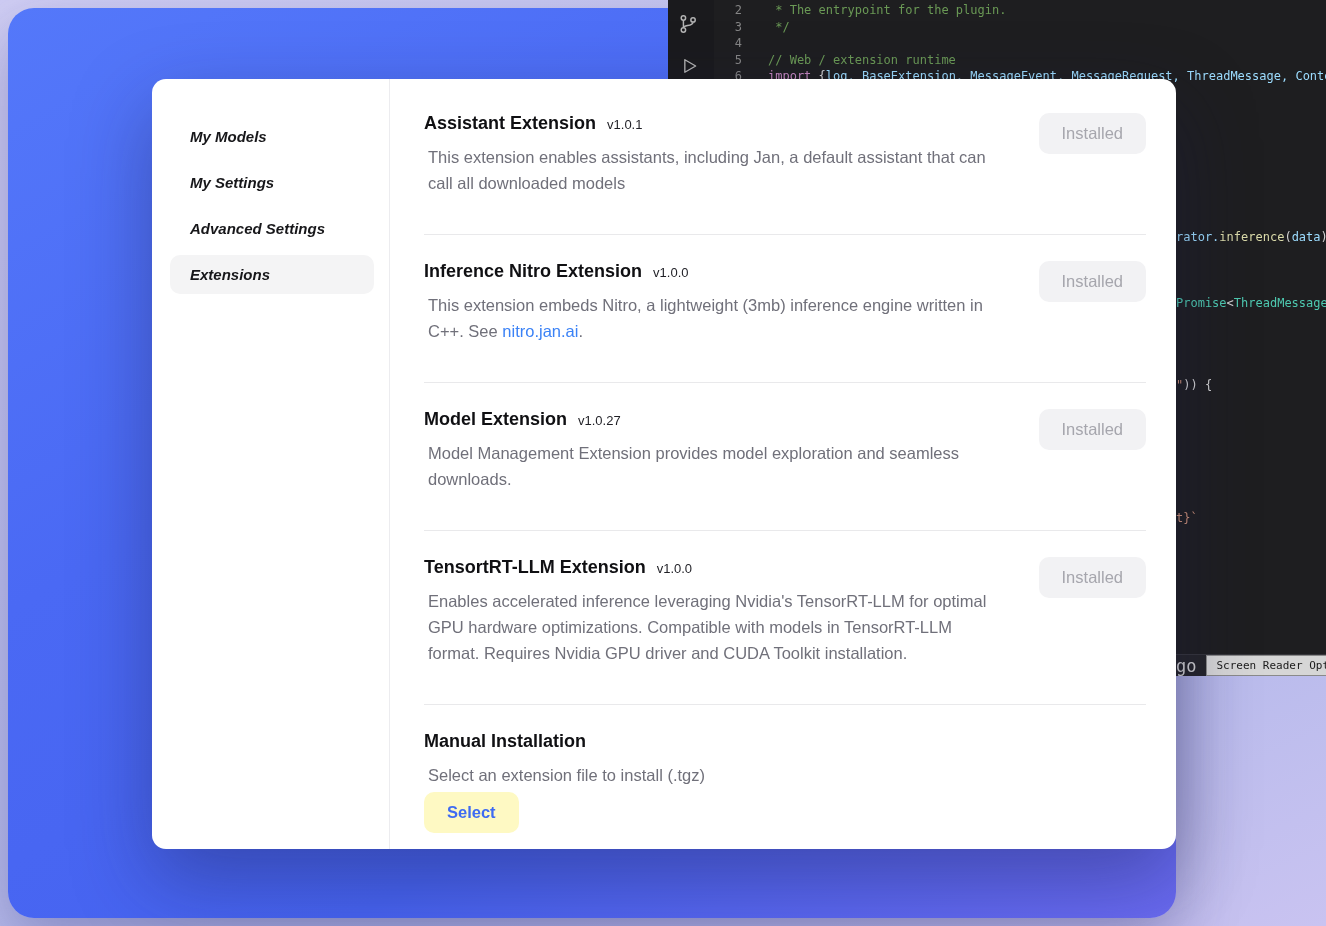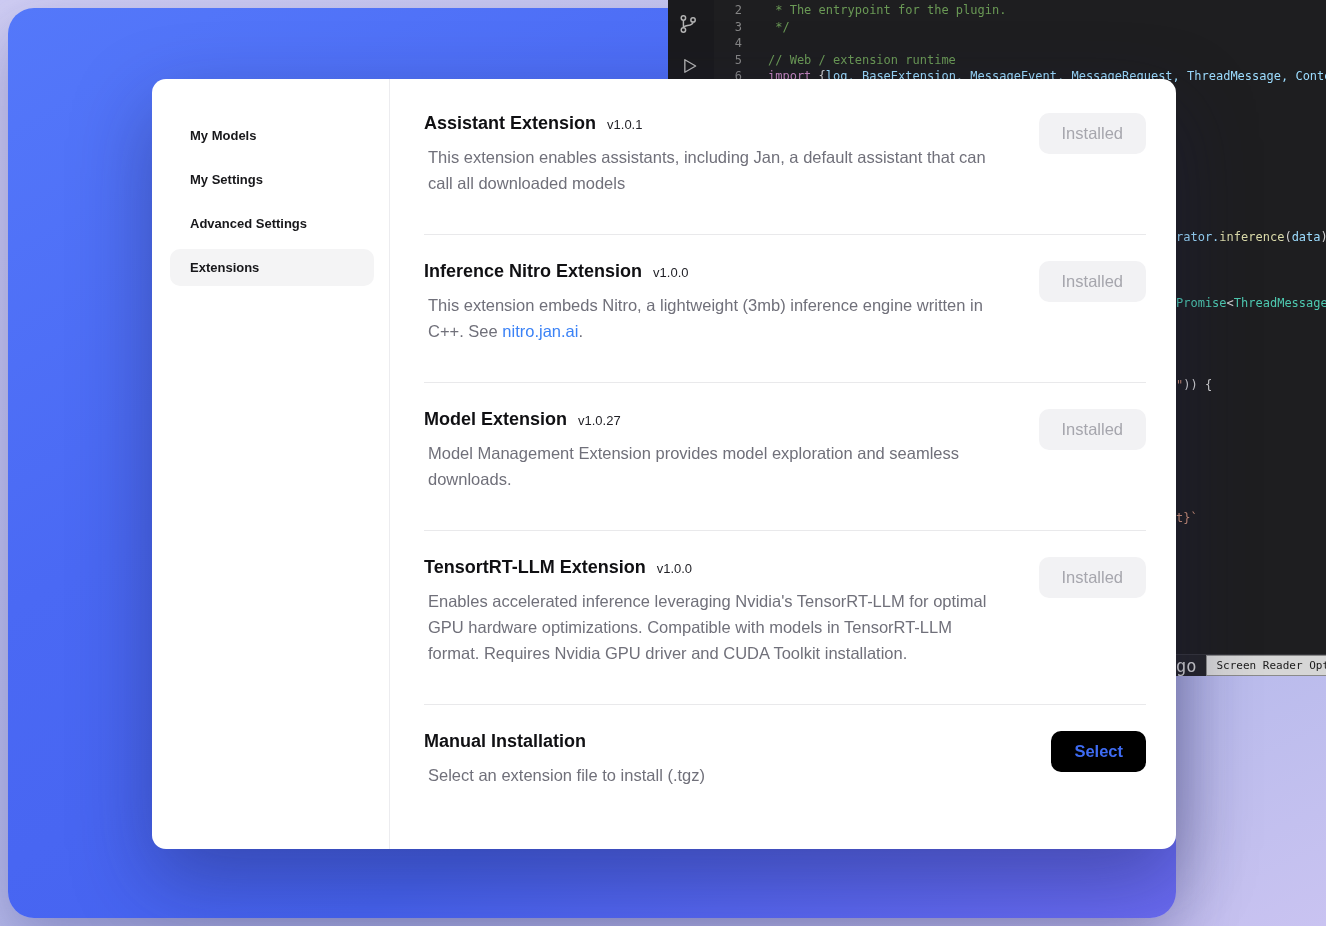--- a/index.html
+++ b/index.html
@@ -58,43 +58,43 @@
   
   .modal {
     position:absolute; left:152px; top:79px; width:1024px; height:770px;
     background:#ffffff; border-radius:14px; display:flex; overflow:hidden;
     box-shadow: 0 30px 80px rgba(25,25,70,.38);
   }
   .sidebar { width:238px; flex-shrink:0; border-right:1px solid #ececef; padding-top:38px; }
   .sidebar ul { list-style:none; margin:0; padding:0 15px 0 18px; }
   .sidebar li {
     padding:11px 20px; border-radius:10px; margin-bottom:7px;
-    font-size:13px; font-weight:700; color:#17171a; cursor:pointer;
+    font-size:15px; font-weight:700; color:#17171a; cursor:pointer;font-style:italic;
   }
   .sidebar li.active { background:#f4f4f5; }
 
   .content { flex:1; padding:16px 30px 0 34px; overflow:hidden; }
   .ext-row {
     display:flex; justify-content:space-between; align-items:flex-start;
     padding:26px 0 34px; border-bottom:1px solid #e9e9eb;
   }
   .ext-row.first { padding-top:18px; }
-  .ext-row.last  { border-bottom:none; padding-bottom:0; }
+  .ext-row.last  { border-bottom:none; padding-bottom:0;flex-direction:column; }
   .ext-info { max-width:585px; }
   .ext-head { display:flex; align-items:baseline; gap:11px; margin:0 0 10px 0; }
   .ext-title { margin:0; font-size:18px; font-weight:700; color:#101013; }
   .ext-ver { font-size:13px; color:#1f1f25; }
   .ext-desc { margin:4px; font-size:16.5px; line-height:26px; color:#70707a; }
   .ext-link { color:#3b82f6; text-decoration:none; cursor:pointer; }
   .btn {
     border:none; border-radius:10px; padding:11px 23px; flex-shrink:0;
     font-family:inherit; font-size:16.5px; font-weight:500;
     background:#f2f2f4; color:#a6a6ad; cursor:pointer;
   }
-  .btn.select { background:#000000; color:#3e6bf2; font-weight:700; }
+  .btn.select { background:#fef9c3; color:#3e6bf2; font-weight:700; }
 </style>
 </head>
 <body>
 
 <div class="blue-panel"></div>
 
 <div class="editor">
   <div class="activity">
     <span class="act-icon icon-branch">
       <svg width="22" height="22" viewBox="0 0 24 24" fill="none" stroke="#b4b4b4" stroke-width="1.6">

